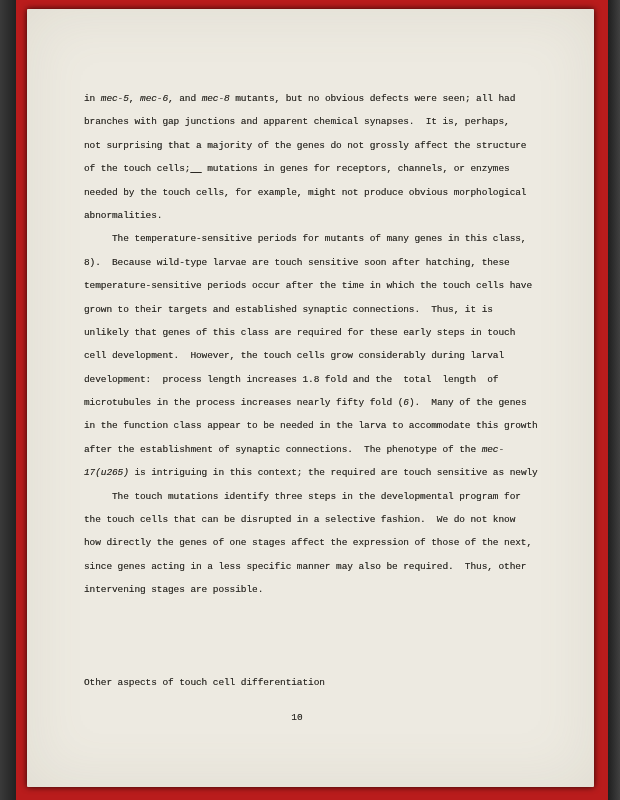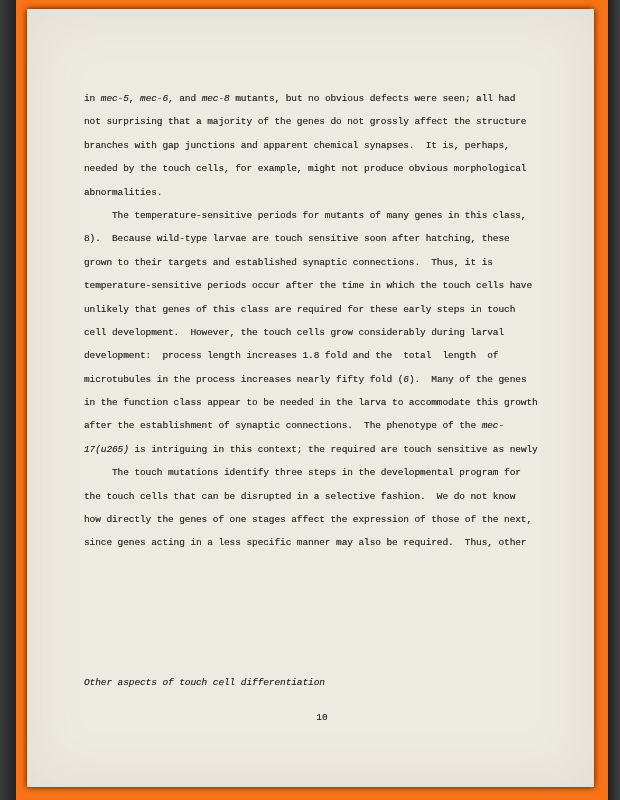--- a/index.html
+++ b/index.html
@@ -1,18 +1,18 @@
 <!DOCTYPE html>
 <html><head>
 <meta charset="utf-8">
 <style>
   html,body{margin:0;padding:0;background:#0e0e0e;}
   .scan{
     position:relative;width:620px;height:800px;overflow:hidden;
-    background:#f97316;
+    background:#b91c1c;
     font-family:"Liberation Mono","DejaVu Sans Mono",monospace;
   }
   .edge-left{
     position:absolute;left:0;top:0;width:16px;height:800px;
     background:linear-gradient(90deg,#3a3a3a,#222);
   }
   .edge-right{
     position:absolute;right:0;top:0;width:12px;height:800px;
     background:linear-gradient(270deg,#404040,#1f1f1f);
   }
@@ -32,25 +32,25 @@
     white-space:pre;
     height:23.4px;
     line-height:23.4px;
     overflow:visible;
   }
   .it{font-style:italic;}
   .ul{text-decoration:underline;}
   .heading{
     position:absolute;left:57px;top:662px;width:465px;
     font-size:9.5px;letter-spacing:-0.1px;line-height:23.4px;
-    font-style:italic;color:#2b2924;white-space:pre;
+    color:#2b2924;white-space:pre;
     text-shadow:0 0 0.4px rgba(43,41,36,0.55);
   }
   .page-number{
-    position:absolute;left:65px;top:697px;width:460px;
+    position:absolute;left:40px;top:697px;width:460px;
     text-align:center;font-size:9.5px;line-height:23.4px;color:#2b2924;
     text-shadow:0 0 0.4px rgba(43,41,36,0.55);
   }
   .speckles{
     position:absolute;left:46px;top:30px;width:2px;height:2px;background:#e8e5dc;border-radius:50%;
     box-shadow:
       8px 4px 0 0 #ddd9cf, 22px -3px 0 0 #cfccc2, -9px 7px 0 0 #e8e5dc,
       30px 2px 0 0 #b9b6ac, 2px 728px 0 0 #d8d5cb, 14px 733px 0 0 #c9c6bc,
       -6px 738px 0 0 #e2dfd5, 40px 740px 0 0 #b5b2a8, 520px 742px 0 0 #c5c2b8,
       505px -8px 0 0 #8a8a8a, 60px 745px 0 0 #d0cdc3;
@@ -60,36 +60,38 @@
 <body>
 
 <div class="scan">
   <div class="edge-left"></div>
   <div class="edge-right"></div>
   <div class="speckles"></div>
 
   <div class="paper">
     <div class="text-block" id="text-block">
         <div class="line"><span>in </span><span class="it">mec-5</span><span>, </span><span class="it">mec-6</span><span>, and </span><span class="it">mec-8</span><span> mutants, but no obvious defects were seen; all had</span></div>
+        <div class="line"><span>branches with gap junctions and apparent chemical synapses.  It is, perhaps,</span></div>
         <div class="line"><span>not surprising that a majority of the genes do not grossly affect the structure</span></div>
-        <div class="line"><span>branches with gap junctions and apparent chemical synapses.  It is, perhaps,</span></div>
+        <div class="line"><span>of the touch cells;</span><span class="ul">  </span><span> mutations in genes for receptors, channels, or enzymes</span></div>
         <div class="line"><span>needed by the touch cells, for example, might not produce obvious morphological</span></div>
         <div class="line"><span>abnormalities.</span></div>
         <div class="line"><span>     The temperature-sensitive periods for mutants of many genes in this class,</span></div>
         <div class="line"><span>8).  Because wild-type larvae are touch sensitive soon after hatching, these</span></div>
+        <div class="line"><span>temperature-sensitive periods occur after the time in which the touch cells have</span></div>
         <div class="line"><span>grown to their targets and established synaptic connections.  Thus, it is</span></div>
-        <div class="line"><span>temperature-sensitive periods occur after the time in which the touch cells have</span></div>
         <div class="line"><span>unlikely that genes of this class are required for these early steps in touch</span></div>
         <div class="line"><span>cell development.  However, the touch cells grow considerably during larval</span></div>
         <div class="line"><span>development:  process length increases 1.8 fold and the  total  length  of</span></div>
         <div class="line"><span>microtubules in the process increases nearly fifty fold (</span><span class="it">6</span><span>).  Many of the genes</span></div>
         <div class="line"><span>in the function class appear to be needed in the larva to accommodate this growth</span></div>
         <div class="line"><span>after the establishment of synaptic connections.  The phenotype of the </span><span class="it">mec-</span></div>
         <div class="line"><span class="it">17(u265)</span><span> is intriguing in this context; the required are touch sensitive as newly</span></div>
         <div class="line"><span>     The touch mutations identify three steps in the developmental program for</span></div>
         <div class="line"><span>the touch cells that can be disrupted in a selective fashion.  We do not know</span></div>
         <div class="line"><span>how directly the genes of one stages affect the expression of those of the next,</span></div>
         <div class="line"><span>since genes acting in a less specific manner may also be required.  Thus, other</span></div>
+        <div class="line"><span>intervening stages are possible.</span></div>
       </div>
     <div class="heading">Other aspects of touch cell differentiation</div>
     <div class="page-number">10</div>
   </div>
 </div>
 
 </body></html>

